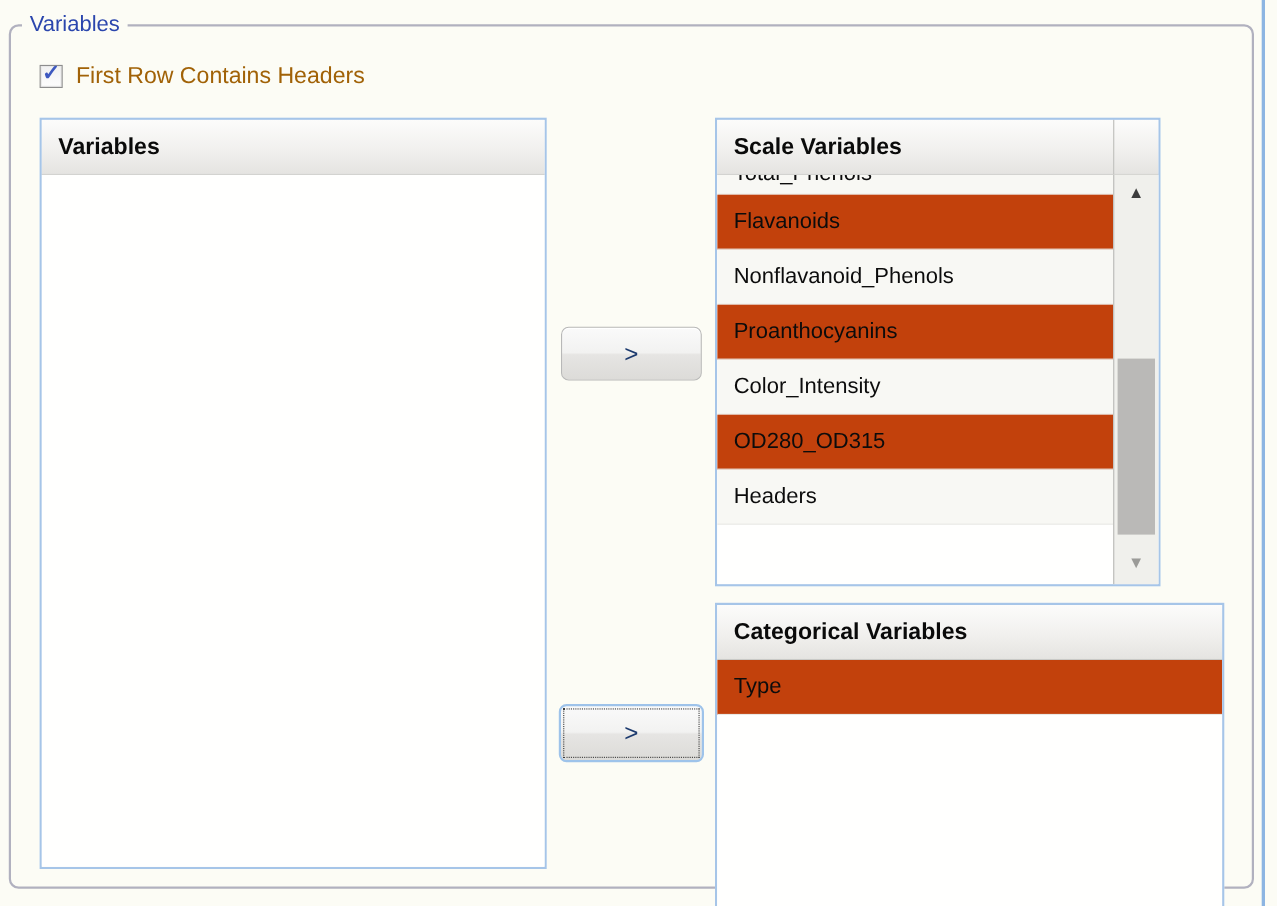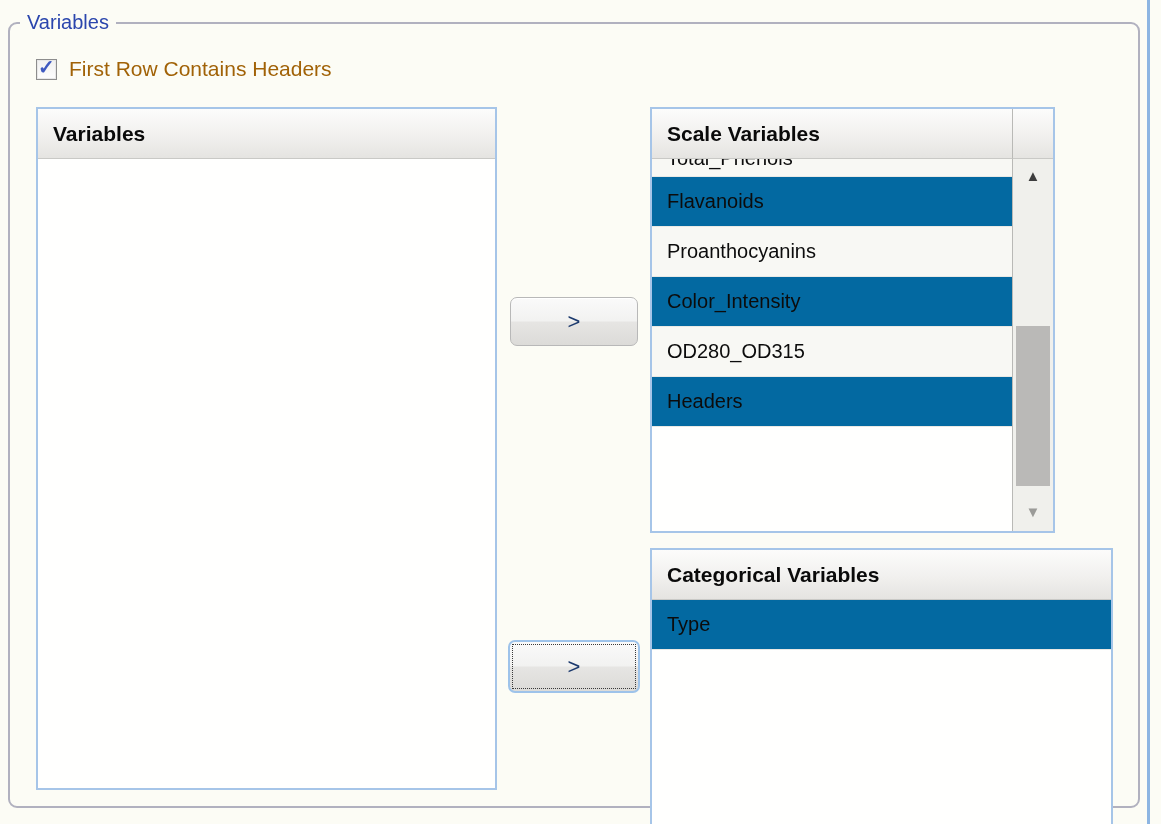--- a/index.html
+++ b/index.html
@@ -69,21 +69,21 @@
 
   .list-body { flex: 1; display: flex; min-height: 0; background: #fffffe; }
   .items-col { flex: 1; overflow: hidden; }
 
   .row {
     height: 50px;
     display: flex; align-items: center;
     padding-left: 15px;
     font-size: 20px;
     border-bottom: 1px solid #e9e9e5;
-    background: #0369a1;
+    background: #c2410c;
   }
   .rows-container .row:nth-child(even) { background: #f8f8f4; }
 
   .clipped-row {
     height: 18px; overflow: hidden;
     border-bottom: 1px solid #e9e9e5;
     background: #f8f8f4;
   }
   .clipped-row-inner {
     height: 50px; line-height: 50px;
@@ -175,20 +175,21 @@
     <div class="list-header-cell main">Scale Variables</div>
     <div class="list-header-cell scroll-cap"></div>
   </div>
   <div class="list-body">
     <div class="items-col">
       <div class="clipped-row">
         <div class="clipped-row-inner">Total_Phenols</div>
       </div>
       <div class="rows-container">
           <div class="row">Flavanoids</div>
+          <div class="row">Nonflavanoid_Phenols</div>
           <div class="row">Proanthocyanins</div>
           <div class="row">Color_Intensity</div>
           <div class="row">OD280_OD315</div>
           <div class="row">Headers</div>
         </div>
     </div>
     <div class="scrollbar">
       <div class="scroll-up">▲</div>
       <div class="scroll-thumb"></div>
       <div class="scroll-down">▼</div>

